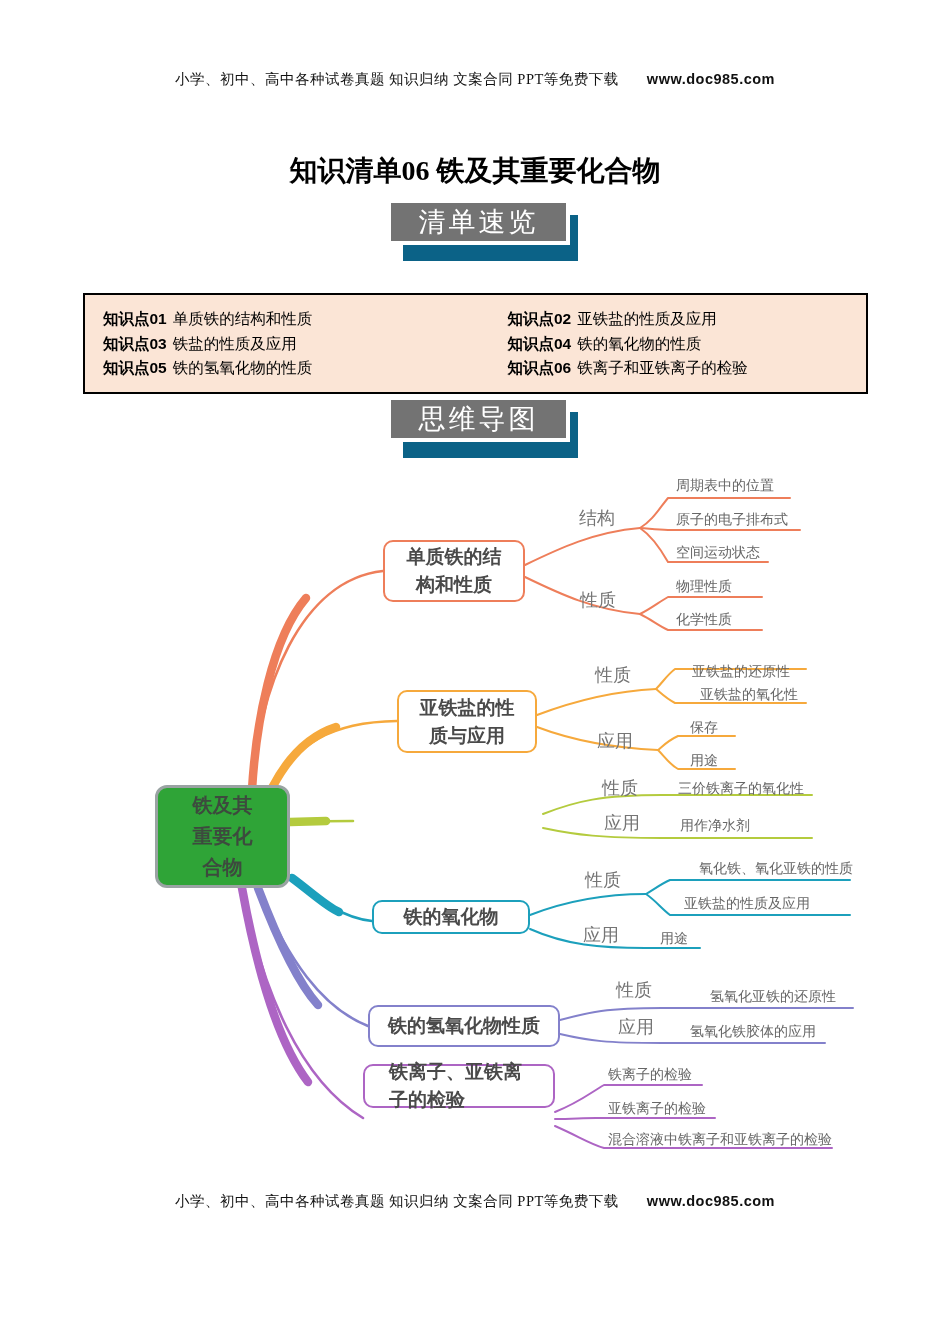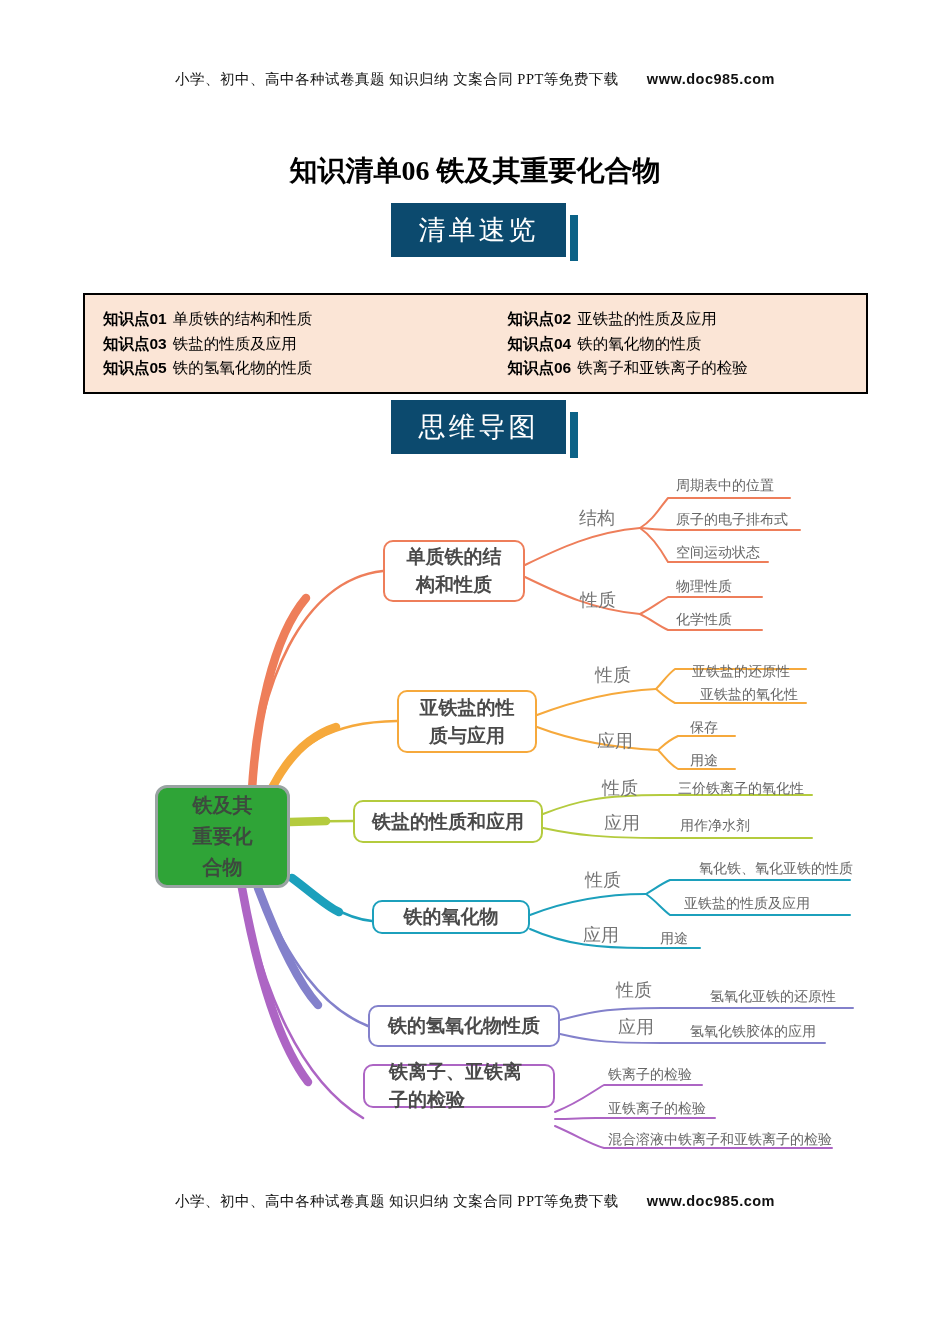--- a/index.html
+++ b/index.html
@@ -17,21 +17,21 @@
   .doc-strip .site { font-family:"Liberation Sans", sans-serif; font-weight:bold; margin-left:28px; }
   
   .page-title {
     position:absolute; left:0; top:152px; width:100%; text-align:center;
     font-family:"Liberation Serif", serif; font-weight:bold; font-size:28px; color:#000;
   }
   
   .banner { position:absolute; width:175px; height:46px; }
   .banner .shadow { position:absolute; left:12px; top:12px; width:175px; height:46px; background:#0B6287; }
   .banner .face {
-    position:absolute; left:0; top:0; width:175px; height:54px; background:#0c4a6e;
+    position:absolute; left:0; top:0; width:175px; height:38px; background:#737373;
     box-shadow:4px 4px 0 #ffffff;
     display:flex; align-items:center; justify-content:center;
     color:#fff; font-size:27px; letter-spacing:3px;
   }
   
   .kbox {
     position:absolute; left:83px; top:293px; width:785px; height:101px;
     background:#FBE5D6; border:2.5px solid #000;
     display:grid; grid-template-columns:53% 47%; align-content:space-between;
     padding:13px 0 13px 18px; font-size:15.5px; color:#000;
@@ -152,23 +152,20 @@
 
     <div class="root-node">
       <span class="wrap">铁及其重要化合物</span>
     </div>
 
     <div class="node b1">
         <span class="wrap">单质铁的结构和性质</span>
       </div>
     <div class="node b2">
         <span class="wrap">亚铁盐的性质与应用</span>
-      </div>
-    <div class="node b3">
-        <span>铁盐的性质和应用</span>
       </div>
     <div class="node b4">
         <span>铁的氧化物</span>
       </div>
     <div class="node b5">
         <span>铁的氢氧化物性质</span>
       </div>
     <div class="node b6">
         <span class="wrap">铁离子、亚铁离子的检验</span>
       </div>

